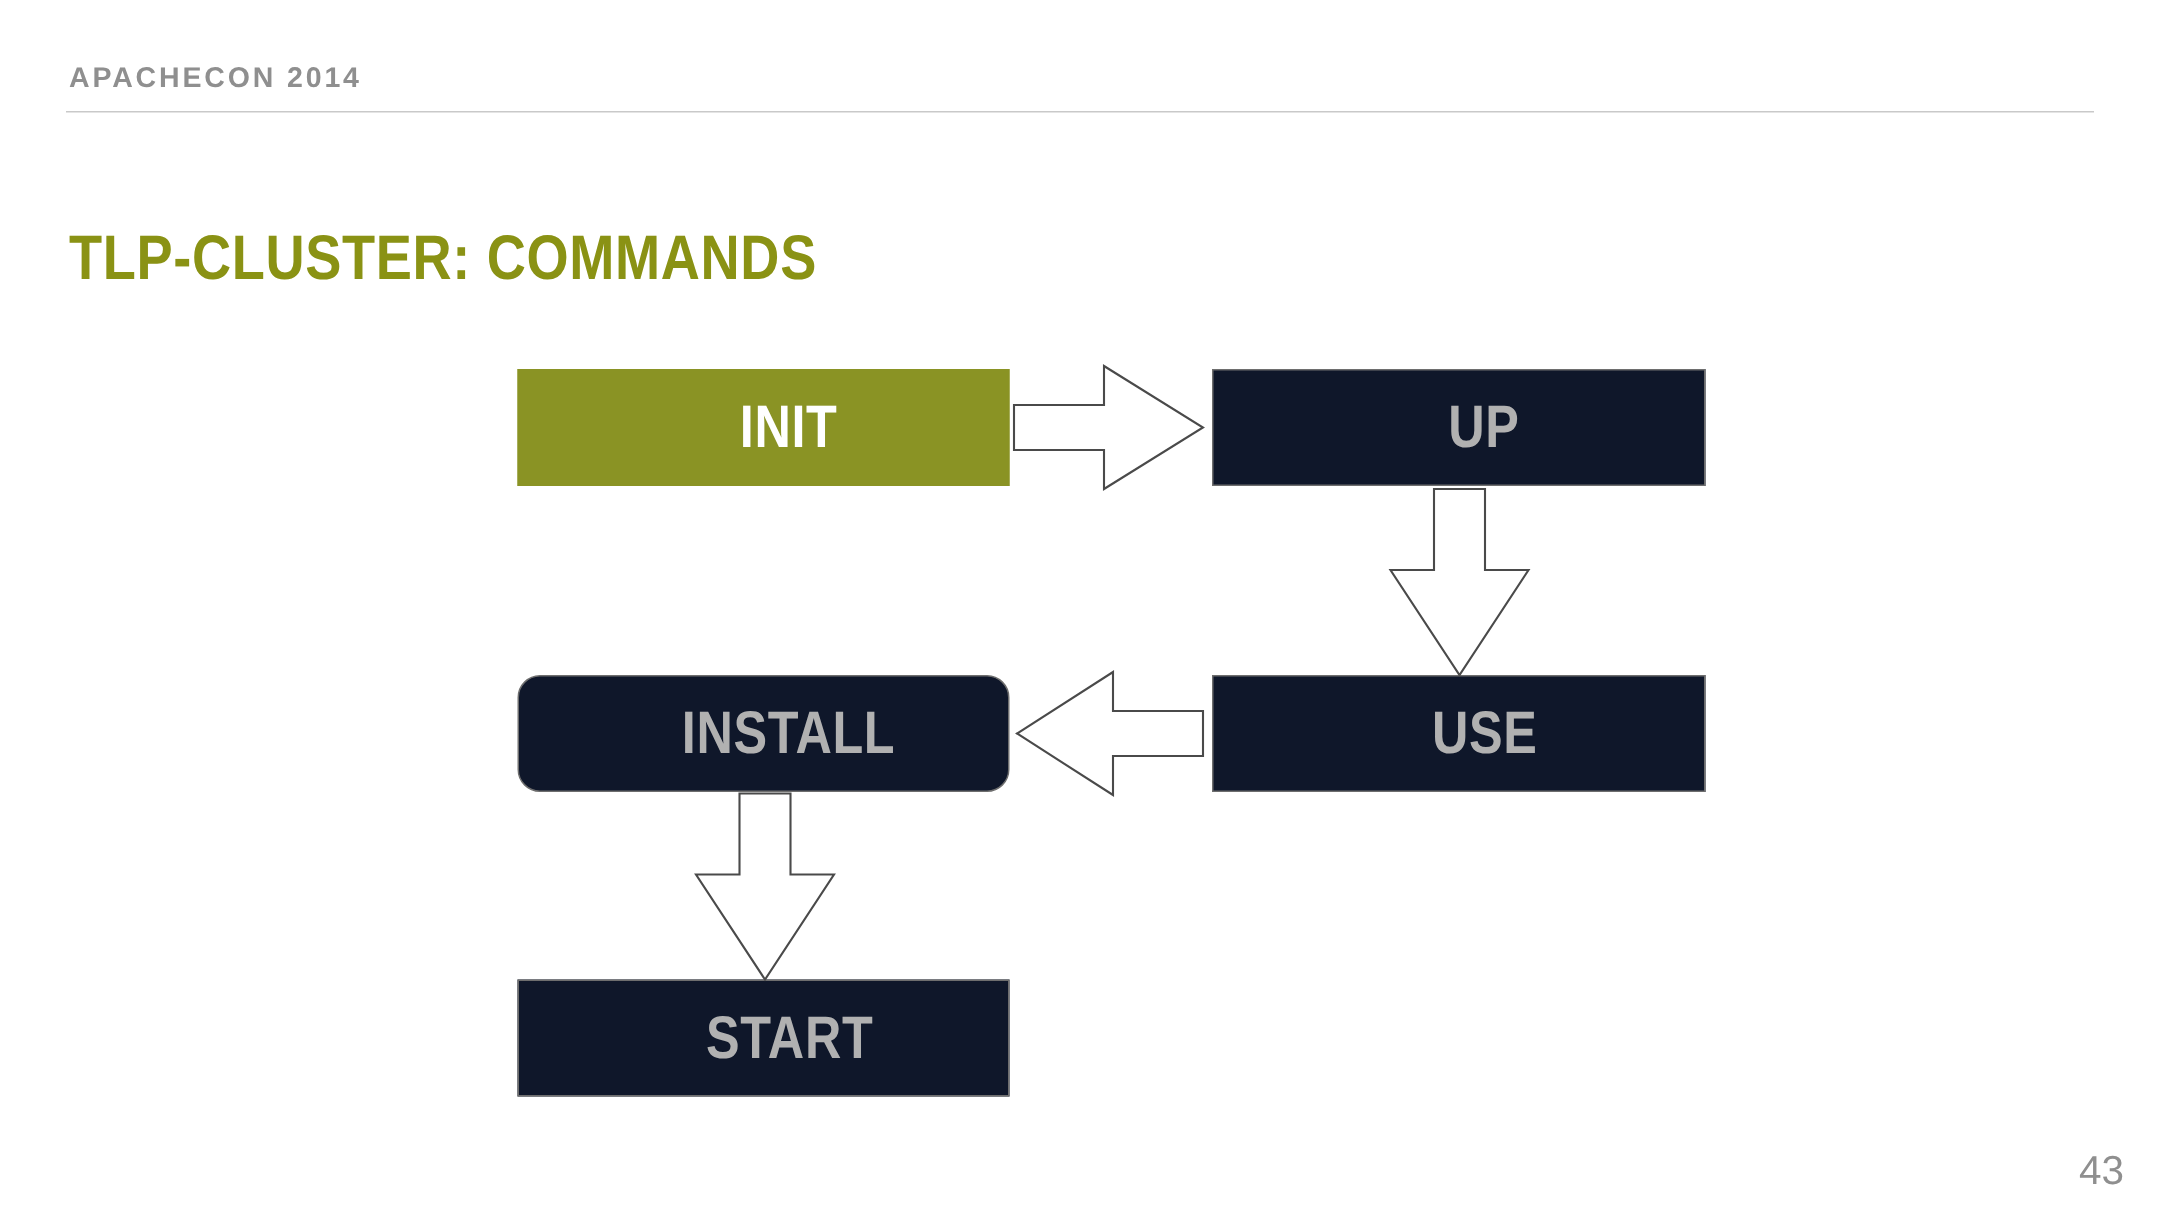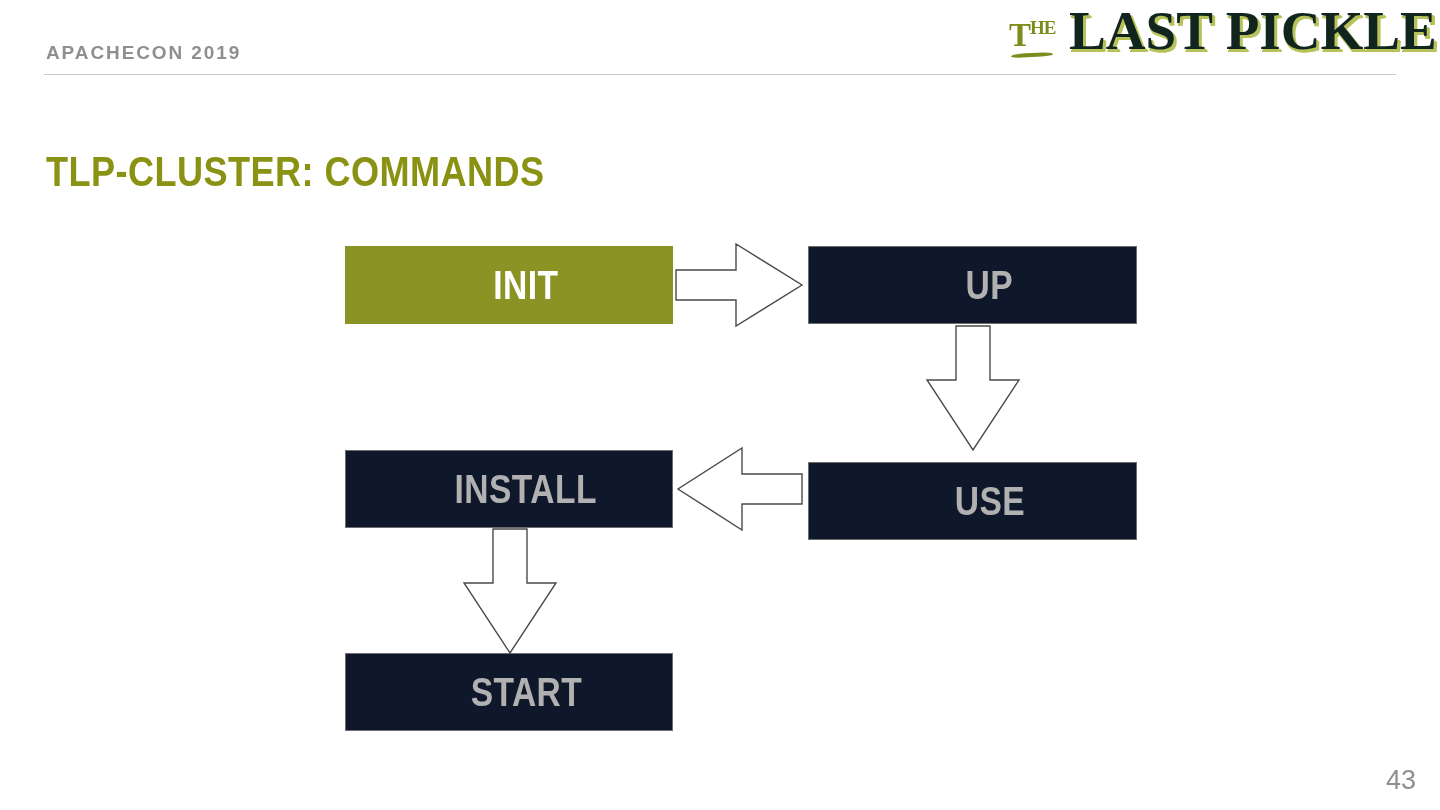--- a/index.html
+++ b/index.html
@@ -163,46 +163,42 @@
     font-family: "Liberation Sans", sans-serif;
     font-size: 27px;
     color: #8f8f8f;
   }
 </style>
 </head>
 <body>
 
 <div id="slide">
 
-  <div class="header-eyebrow">APACHECON 2019</div>
+  <div class="header-eyebrow">APACHECON 2014</div>
 
   <div class="header-rule"></div>
 
-  <div class="logo">
-    <span class="logo-the"><span>T</span><sup>HE</sup></span>
-    <span class="logo-main">LAST PICKLE</span>
-  </div>
 
   <h1 class="slide-title">TLP-CLUSTER: COMMANDS</h1>
 
   <div class="diagram">
 
     <div class="node node--active" style="left:345px; top:246px; width:328px; height:78px;">
       <span class="node-label">INIT</span>
     </div>
 
     <div class="node node--plain" style="left:808px; top:246px; width:329px; height:78px;">
       <span class="node-label">UP</span>
     </div>
 
-    <div class="node node--plain" style="left:808px; top:450px; width:329px; height:78px;margin-top:12px;">
+    <div class="node node--plain" style="left:808px; top:450px; width:329px; height:78px;">
       <span class="node-label">USE</span>
     </div>
 
-    <div class="node node--plain" style="left:345px; top:450px; width:328px; height:78px;">
+    <div class="node node--plain" style="left:345px; top:450px; width:328px; height:78px;border-radius:15px;">
       <span class="node-label">INSTALL</span>
     </div>
 
     <div class="node node--plain" style="left:345px; top:653px; width:328px; height:78px;">
       <span class="node-label">START</span>
     </div>
 
     <svg class="arrow-svg" style="left:676px; top:240px;" width="128" height="90" viewBox="0 0 128 90">
       <polygon class="arrow-shape" points="0,30 60,30 60,4 126,45 60,86 60,60 0,60"></polygon>
     </svg>

